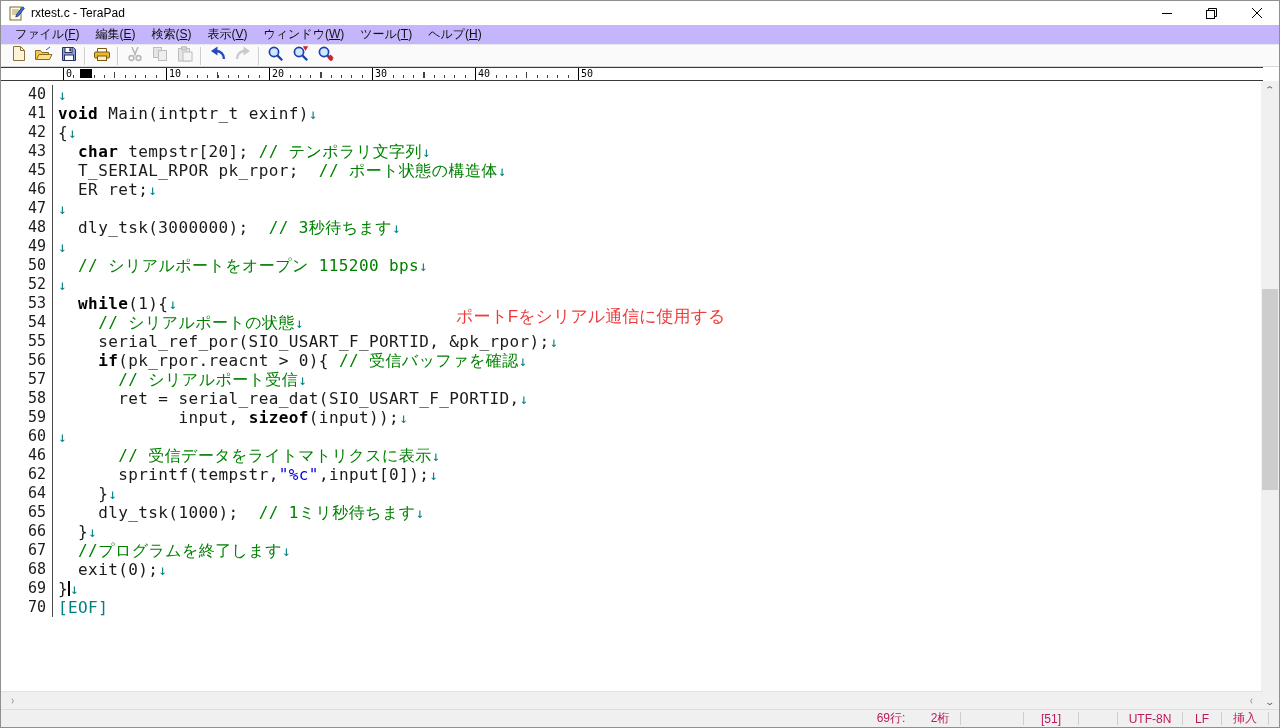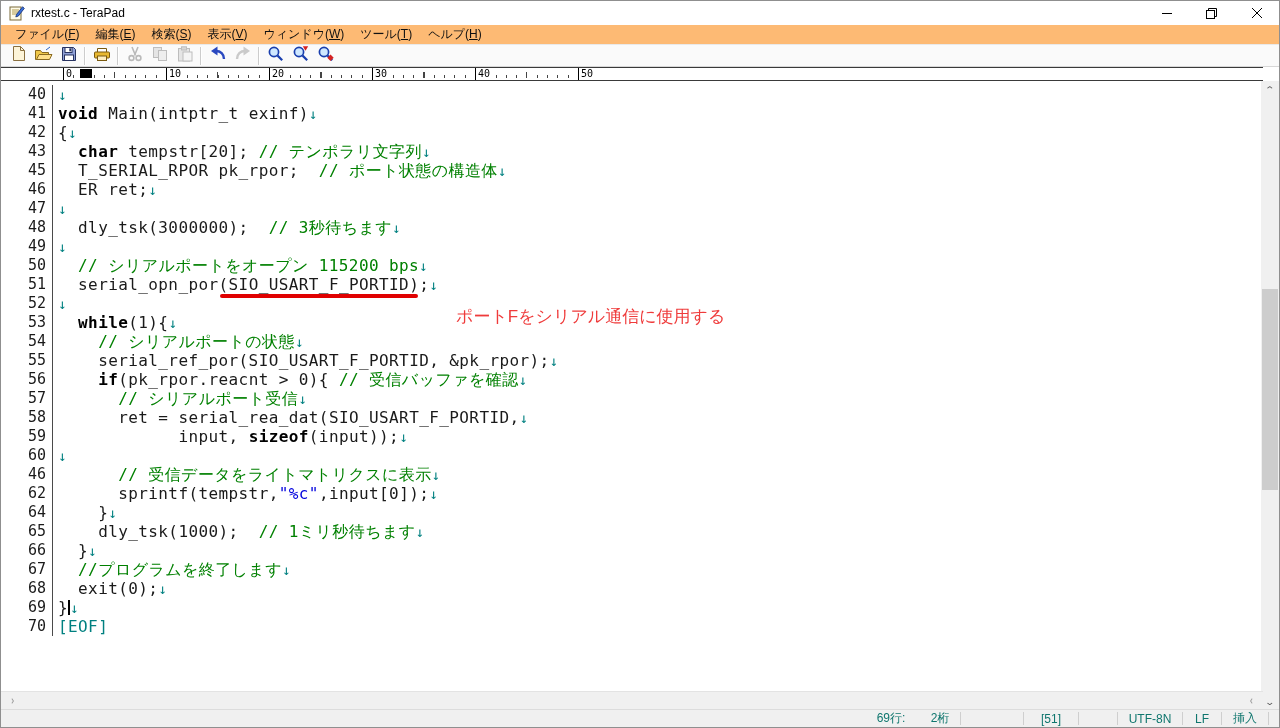--- a/index.html
+++ b/index.html
@@ -10,21 +10,21 @@
 
   
   .titlebar { position:absolute; left:0; top:0; right:0; height:24px; background:#ffffff;
               display:flex; align-items:center; }
   .app-icon { width:16px; height:16px; margin:0 6px 0 8px; flex:none; }
   .title-text { font-size:12px; color:#000; }
   .win-controls { position:absolute; right:0; top:0; height:24px; display:flex; }
   .win-btn { width:45px; height:24px; display:flex; align-items:center; justify-content:center; }
 
   
-  .menubar { position:absolute; left:0; top:24px; right:0; height:20px; background:#fdba74;
+  .menubar { position:absolute; left:0; top:24px; right:0; height:20px; background:#c4b5fd;
              display:flex; align-items:center; padding-left:6px; border-bottom:1px solid #e9e9e9; }
   .menu-item { font-size:12px; color:#111; padding:2px 8px; }
   .menu-item u { text-decoration:underline; }
 
   
   .toolbar { position:absolute; left:0; top:44px; right:0; height:22px; background:#fafafa;
              display:flex; align-items:center; padding-left:5px;
              border-bottom:1px solid #d7d7d7; }
   .tb-btn { width:25px; height:21px; display:flex; align-items:center; justify-content:center; flex:none; }
   .tb-btn.disabled { filter:grayscale(1) opacity(0.5); }
@@ -74,21 +74,21 @@
   .hscroll { position:absolute; left:0; bottom:18px; width:1262px; height:18px; background:#f0f0f0;
              border-top:1px solid #e3e3e3; }
   .hscroll .sb-btn { position:absolute; top:0; width:18px; height:18px; display:flex;
                      align-items:center; justify-content:center; color:#9a9a9a; font-size:9px; }
   .hscroll .left { left:0; } .hscroll .right { right:0; }
   .chev { font-family:"DejaVu Sans", sans-serif; transform:scaleX(1.4); }
 
   
   .statusbar { position:absolute; left:0; bottom:0; width:1278px; height:18px; background:#f0f0f0;
                border-top:1px solid #dcdcdc; display:flex; justify-content:flex-end;
-               align-items:stretch; font-size:12px; color:#0f766e; }
+               align-items:stretch; font-size:12px; color:#be185d; }
   .status-cell { display:flex; align-items:center; justify-content:center; padding:0 4px; }
   .status-sep { width:1px; background:#cfcfcf; margin:2px 0; }
   .status-pad { width:10px; }
 </style>
 <style>.u-red::after{background:#e00000;}</style></head>
 <body>
 
 <div class="window">
 
   <div class="titlebar">
@@ -265,24 +265,20 @@
         </div>
         <div class="line">
           <span class="lnum">49</span>
           <span class="lcode"><span class="arrow">↓</span></span>
         </div>
         <div class="line">
           <span class="lnum">50</span>
           <span class="lcode"><span class="seg-code">  </span><span class="seg-cm">// シリアルポートをオープン 115200 bps</span><span class="arrow">↓</span></span>
         </div>
         <div class="line">
-          <span class="lnum">51</span>
-          <span class="lcode"><span class="seg-code">  serial_opn_por</span><span class="seg-code u-red">(SIO_USART_F_PORTID)</span><span class="seg-code">;</span><span class="arrow">↓</span></span>
-        </div>
-        <div class="line">
           <span class="lnum">52</span>
           <span class="lcode"><span class="arrow">↓</span></span>
         </div>
         <div class="line">
           <span class="lnum">53</span>
           <span class="lcode"><span class="seg-code">  </span><span class="seg-kw">while</span><span class="seg-code">(1){</span><span class="arrow">↓</span></span>
         </div>
         <div class="line">
           <span class="lnum">54</span>
           <span class="lcode"><span class="seg-code">    </span><span class="seg-cm">// シリアルポートの状態</span><span class="arrow">↓</span></span>

